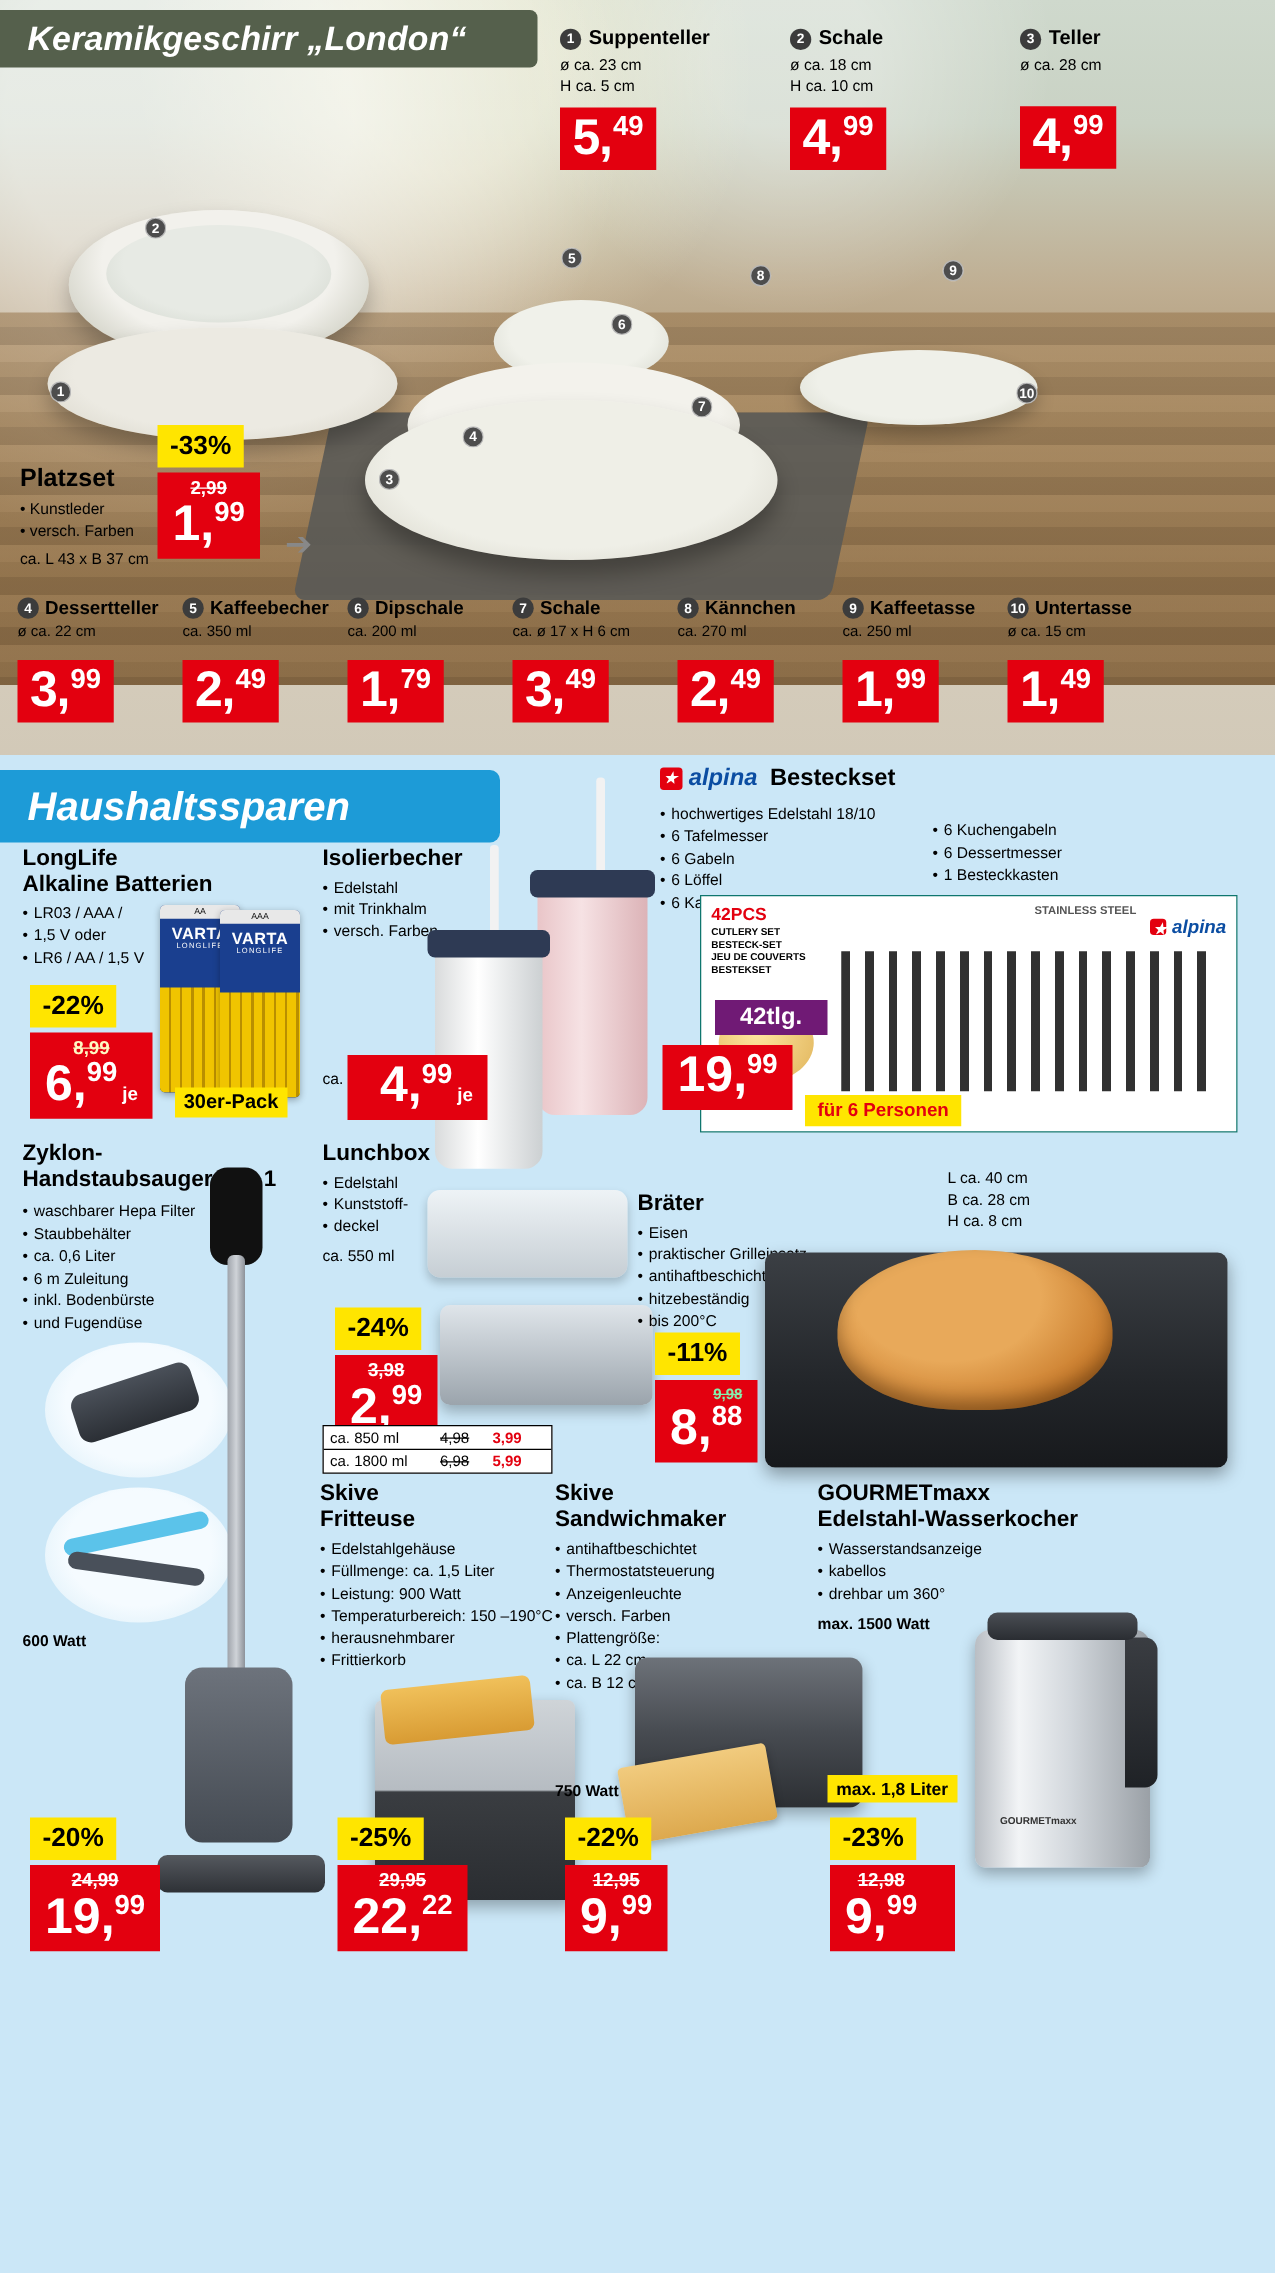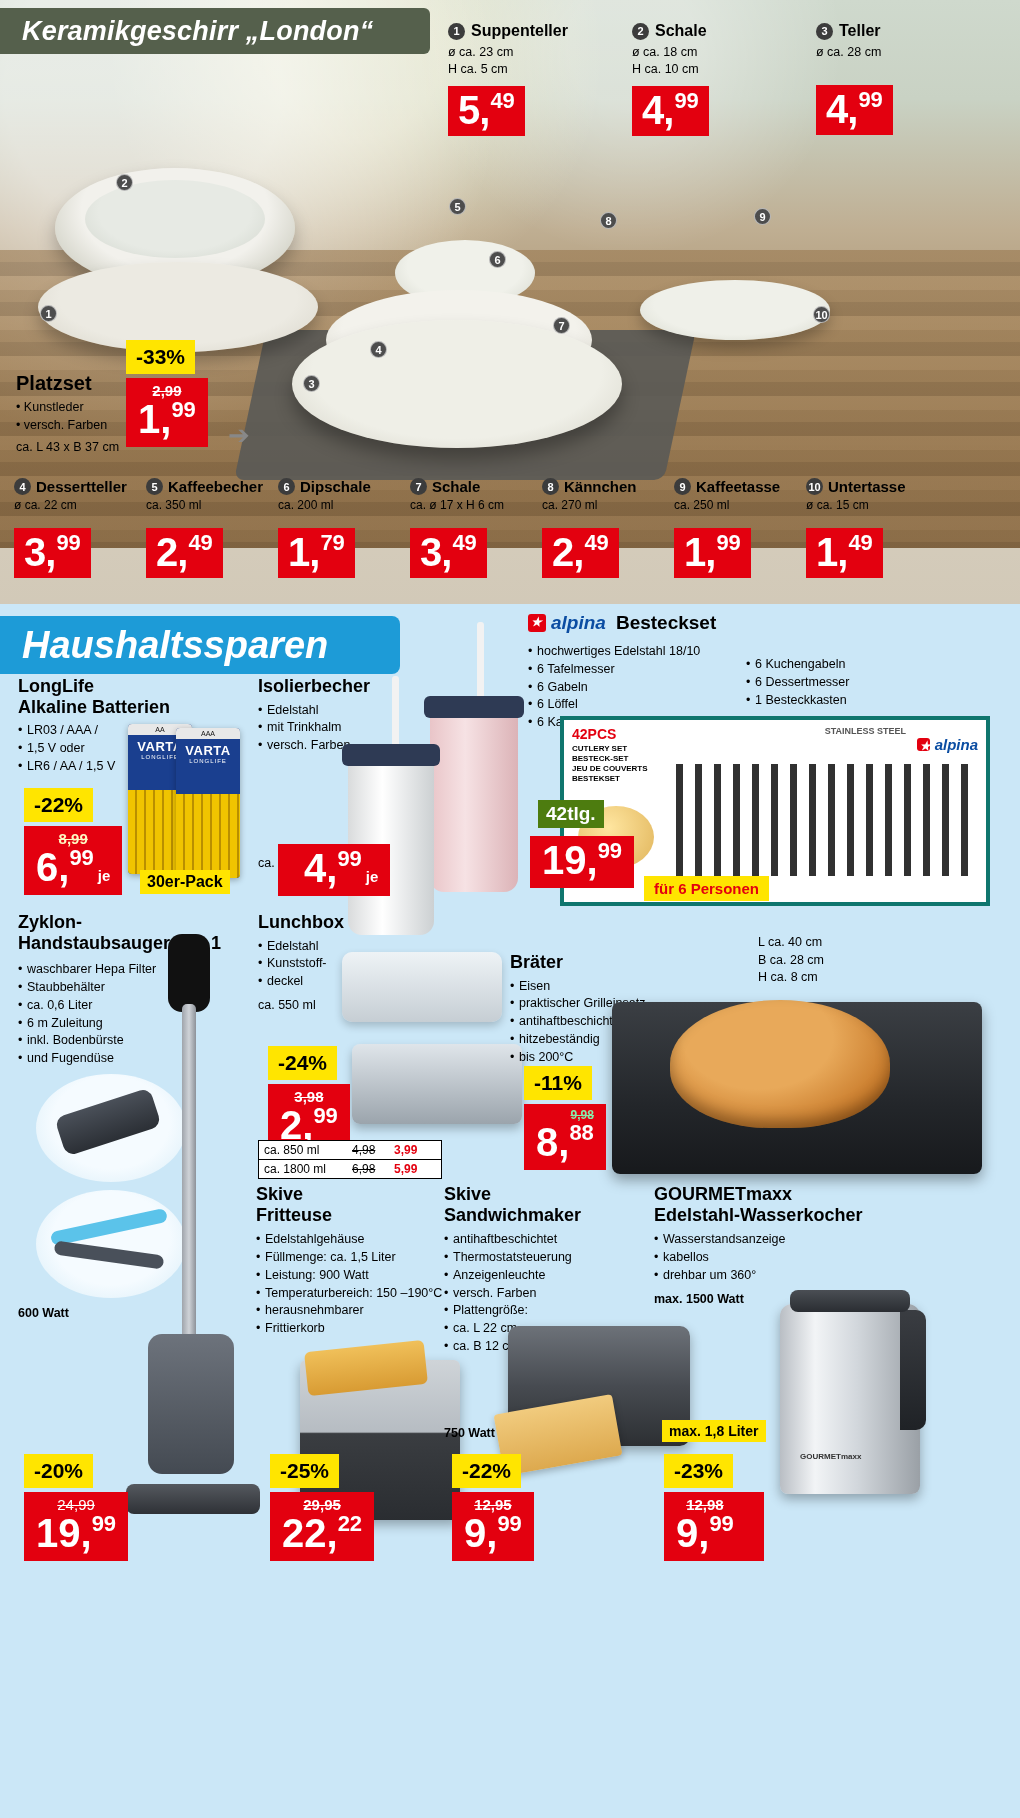--- a/index.html
+++ b/index.html
@@ -148,44 +148,44 @@
   .price-row .cell.w1 { width: 126px; }
 
   
   .bottom-section {
     position: absolute; left: 0; top: 604px; width: 1020px; height: 1214px;
     background: #cbe7f7;
   }
   .hs-banner {
     position: absolute; left: 0; top: 12px; width: 400px; height: 58px;
     background: #1d9bd7; color: #fff; font-style: italic; font-weight: bold;
-    font-size: 38px; display: flex; align-items: center; padding-left: 22px;
+    font-size: 32px; display: flex; align-items: center; padding-left: 22px;
     border-radius: 0 8px 8px 0;
   }
 
   .blk { position: absolute; }
   .blk h3 { font-size: 18px; font-weight: bold; line-height: 1.15; }
   .blk ul { list-style: none; margin-top: 5px; }
   .blk li { font-size: 12.5px; line-height: 1.42; padding-left: 9px; position: relative; }
   .blk li:before { content: "•"; position: absolute; left: 0; }
   .blk .plain { font-size: 12.5px; line-height: 1.4; }
 
   .brand-alpina {
     display: inline-flex; align-items: center; gap: 5px; font-weight: bold;
     font-style: italic; color: #0b4da2; font-size: 19px;
   }
   .alp-sq { width: 18px; height: 18px; background: #e3000f; border-radius: 3px; position: relative; }
   .alp-sq:after { content: "★"; color: #fff; font-size: 12px; position: absolute; left: 3px; top: 1px; }
 
   .pack-box {
-    position: absolute; background: #fff; border: 4px solid #0f766e;
+    position: absolute; background: #fff; border: 1px solid #0f766e;
   }
   .blue-chip {
-    background: #4d7c0f; color: #fff; font-weight: bold; font-size: 17px;
-    padding: 3px 8px; display: inline-block;
+    background: #701a75; color: #fff; font-weight: bold; font-size: 17px;
+    padding: 3px 20px; display: inline-block; margin-left: 34px;
   }
   .chip-y {
     background: #ffe500; color: #000; font-weight: bold; font-size: 13px;
     padding: 3px 7px; display: inline-block;
   }
 
   
   .batt-pack {
     position: absolute; width: 64px; height: 150px; background: #1a3f8f;
     border-radius: 4px; overflow: hidden; color: #fff;
@@ -559,21 +559,21 @@
     </div>
     <div class="prodimg-label" style="position:absolute;left:18px;top:702px;">600 Watt</div>
 
     <div class="vac-body" style="left:168px;top:330px;width:42px;height:78px;background:#111;"></div>
     <div class="vac-pole" style="left:182px;top:400px;width:14px;height:420px;"></div>
     <div class="vac-body" style="left:148px;top:730px;width:86px;height:140px;"></div>
     <div style="position:absolute;left:126px;top:880px;width:134px;height:30px;background:linear-gradient(180deg,#55595f,#2e3136);border-radius:8px;"></div>
 
     <div class="discount" style="left:24px;top:850px;">-20%</div>
     <div style="position:absolute;left:24px;top:888px;background:#e3000f;padding:4px 12px 8px 12px;">
-      <div style="color:#fff;text-decoration:line-through;font-weight:normal;font-size:15px;text-align:center;">24,99</div>
+      <div style="color:#fff;text-decoration:line-through;font-weight:bold;font-size:15px;text-align:center;">24,99</div>
       <div style="color:#fff;font-weight:bold;line-height:1;">
         <span style="font-size:40px;">19</span><span style="font-size:40px;">,</span><span style="font-size:22px;vertical-align:top;">99</span>
       </div>
     </div>
 
     <div class="blk" style="left:258px;top:308px;width:200px;">
       <h3>Lunchbox</h3>
       <ul>
         <li>Edelstahl</li>
         <li>Kunststoff-</li>

